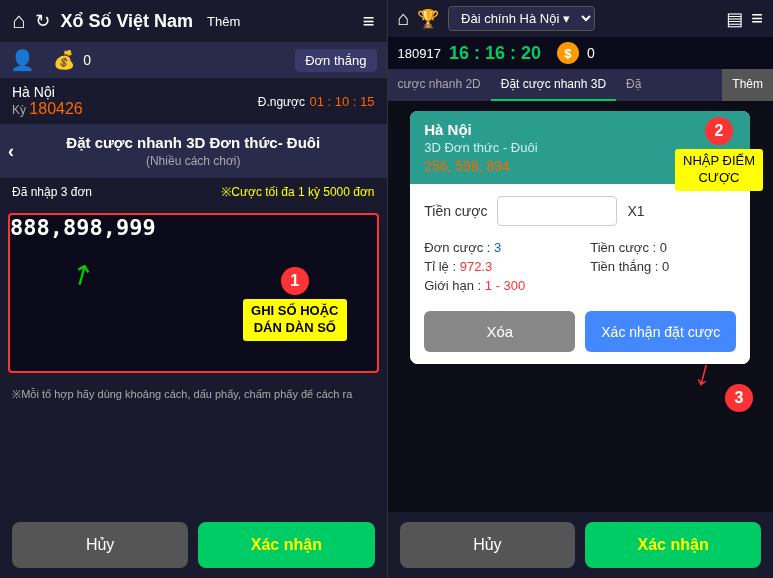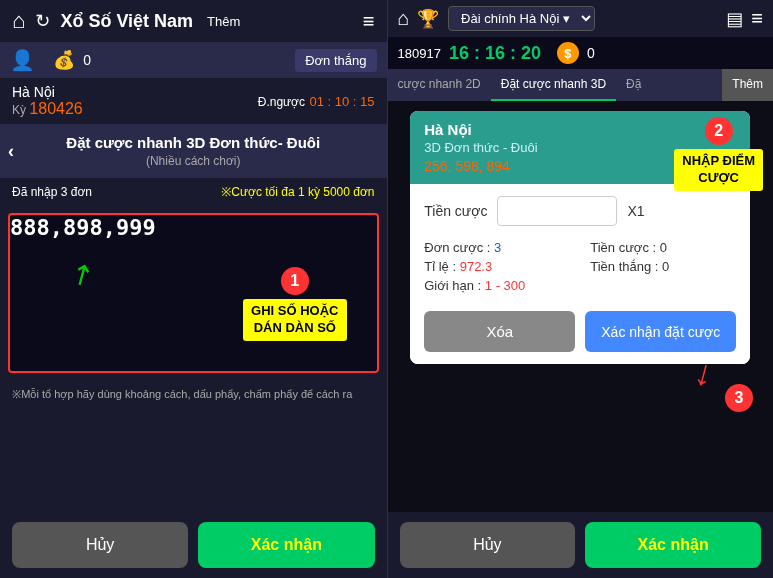--- a/index.html
+++ b/index.html
@@ -359,21 +359,21 @@
       display: flex;
       align-items: center;
       justify-content: center;
       font-weight: bold;
       font-size: 16px;
       margin: 0 auto 4px auto;
     }
     .annotation-2 .ann-text {
       background: #ffff00;
       color: black;
-      font-weight: bold;
+      font-weight: normal;
       font-size: 13px;
       padding: 4px 8px;
       border-radius: 3px;
       line-height: 1.3;
     }
 
     
     .annotation-3 {
       position: absolute;
       bottom: 100px;

